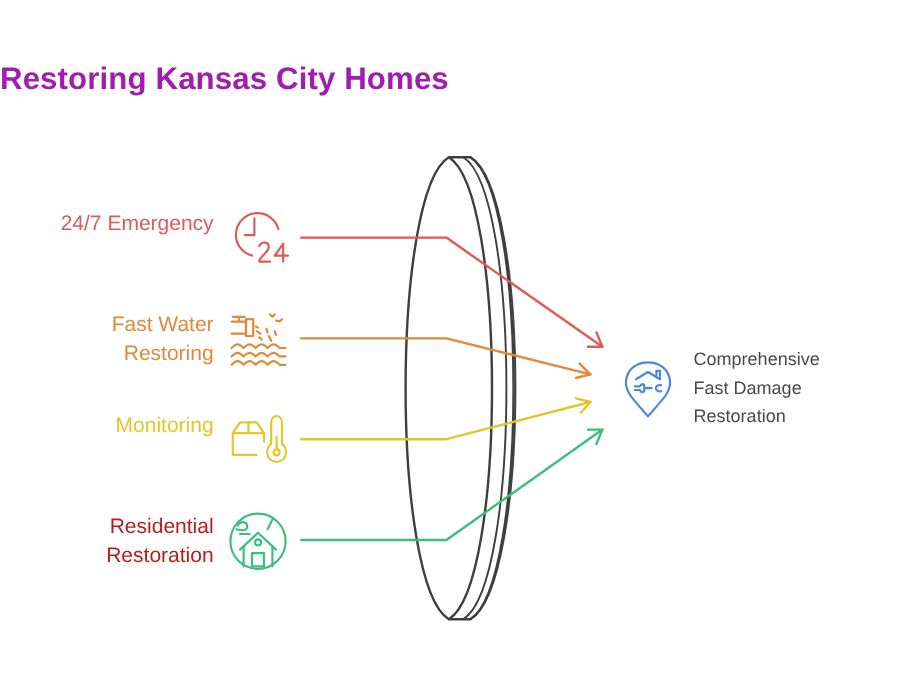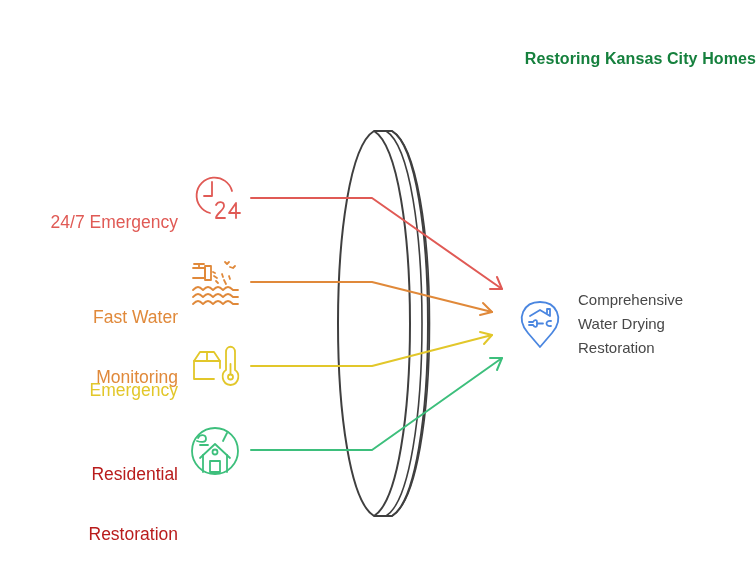--- a/index.html
+++ b/index.html
@@ -1,46 +1,46 @@
 <!DOCTYPE html>
 <html><head>
   <meta charset="utf-8">
   <style>
     html, body { margin: 0; padding: 0; background: #ffffff; }
     body { width: 756px; height: 564px; position: relative; overflow: hidden; font-family: "Liberation Sans", sans-serif; }
-    .title { position: absolute; left: 0; top: 50px; width: 756px; text-align: right; font-size: 16px; font-weight: bold; color: #15803d; letter-spacing: 0.1px; }
+    .title { position: absolute; left: 0; top: 50px; width: 756px; text-align: left; font-size: 26px; font-weight: bold; color: #a21caf; letter-spacing: 0.1px; }
     .label { position: absolute; right: 578px; text-align: right; font-size: 17.5px; line-height: 24px; }
-    .label span { display: block; white-space: nowrap; margin-top: 36px; }
+    .label span { display: block; white-space: nowrap; }
     .out-label { position: absolute; left: 578px; top: 288px; font-size: 15px; line-height: 24px; color: #484848; }
     .out-label span { display: block; white-space: nowrap; }
     svg.diagram { position: absolute; left: 0; top: 0; }
   </style>
 </head>
 <body>
 
 <div class="title">Restoring Kansas City Homes</div>
 
 <div class="label" style="top:174px; color:#e05a55;">
   <span>24/7 Emergency</span>
 </div>
-<div class="label" style="top:269px; color:#e0893a;">
+<div class="label" style="top:258px; color:#e0893a;">
   <span>Fast Water</span>
-  <span>Monitoring</span>
+  <span>Restoring</span>
 </div>
 <div class="label" style="top:342px; color:#e2c72a;">
-  <span>Emergency</span>
+  <span>Monitoring</span>
 </div>
 <div class="label" style="top:426px; color:#b91c1c;">
   <span>Residential</span>
   <span>Restoration</span>
 </div>
 
 <div class="out-label">
   <span>Comprehensive</span>
-  <span>Water Drying</span>
+  <span>Fast Damage</span>
   <span>Restoration</span>
 </div>
 
 <svg class="diagram" width="756" height="564" viewBox="0 0 756 564" xmlns="http://www.w3.org/2000/svg">
 
   <g fill="none" stroke="#3f3f3f" stroke-width="2">
     <path d="M 374 131 C 326 160, 326 487, 374 516 L 392 516 C 440 487, 440 160, 392 131 Z" fill="#ffffff"></path>
     <path d="M 374 131 C 422 160, 422 487, 374 516"></path>
     <path d="M 386 131 C 434 160, 434 487, 386 516" stroke-width="1.6"></path>
     <path d="M 392 131 C 442 160, 442 487, 392 516" stroke-width="1.6"></path>

